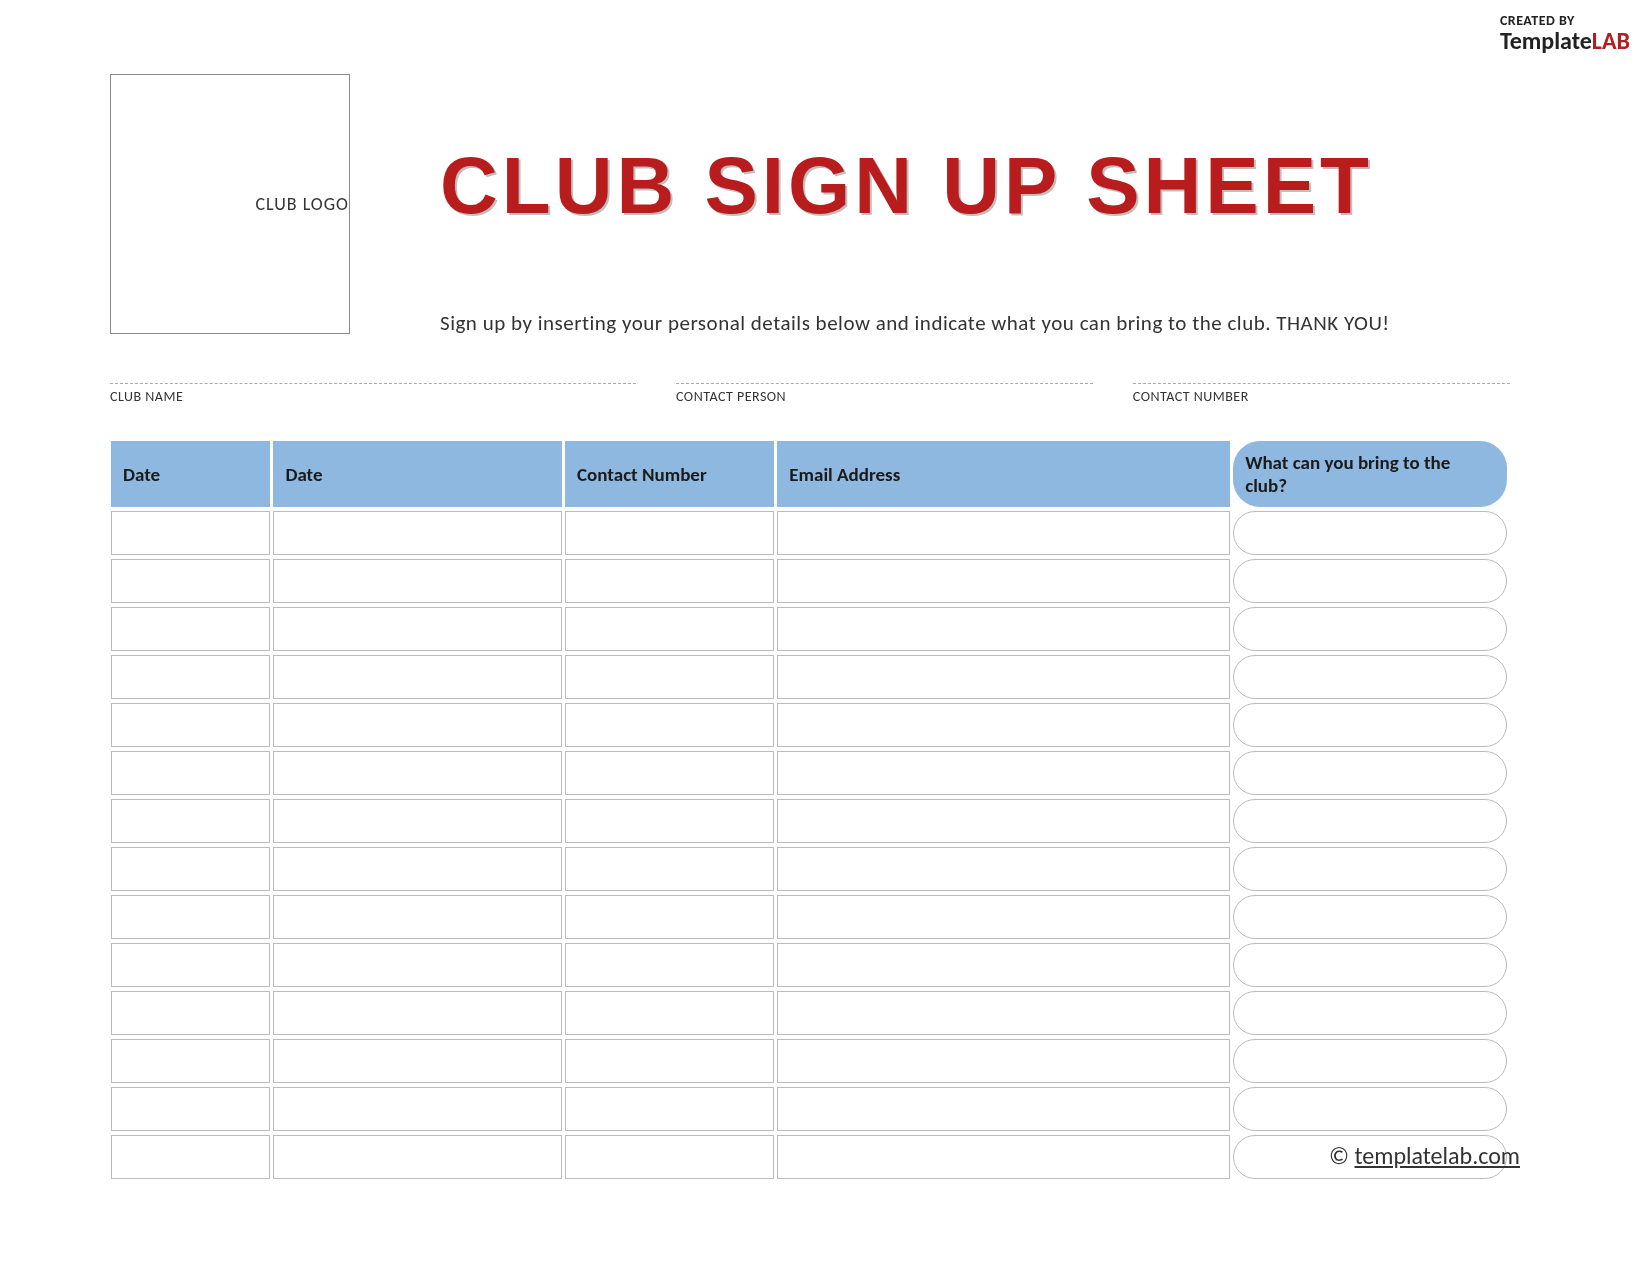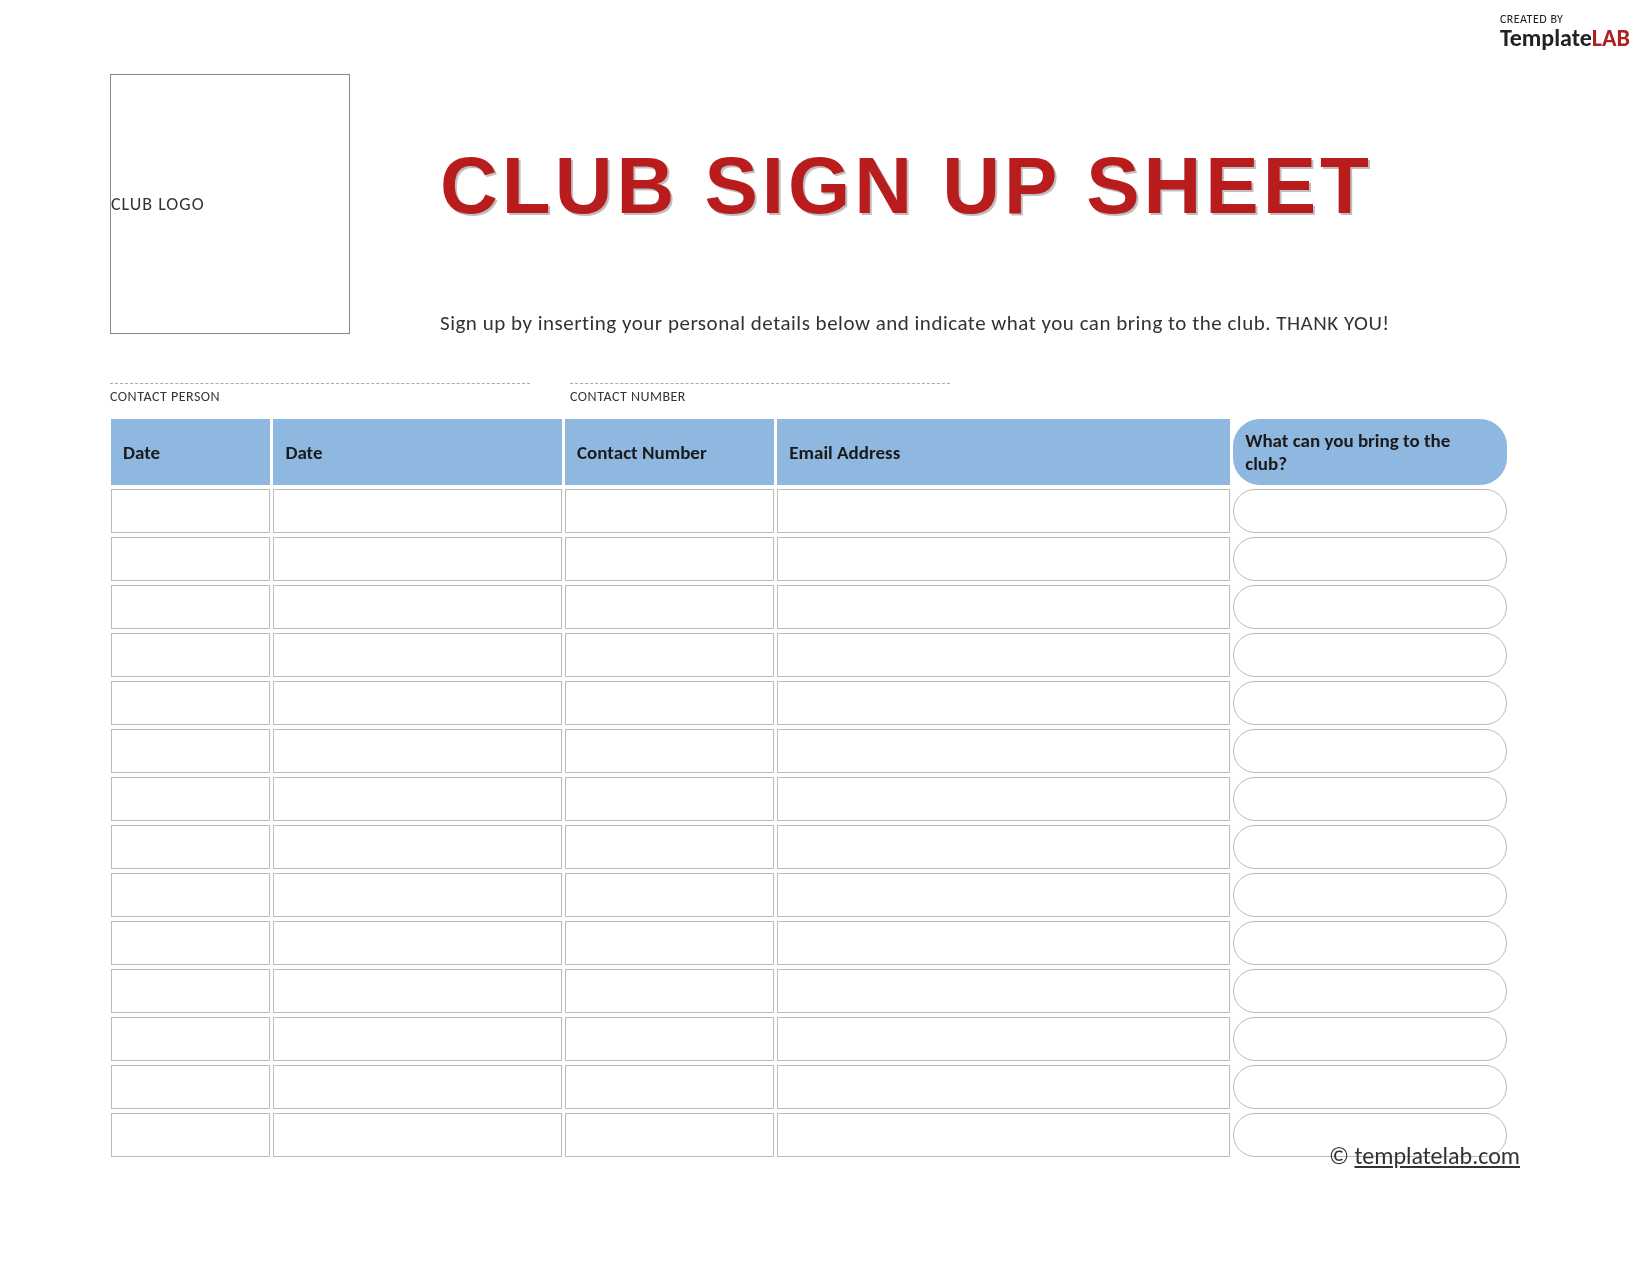--- a/index.html
+++ b/index.html
@@ -14,22 +14,22 @@
       font-family: Calibri, Arial, sans-serif;
       position: relative;
     }
     .brand {
       position: absolute;
       top: 12px;
       right: 20px;
       text-align: left;
     }
     .brand-created {
-      font-size: 12px;
-      font-weight: normal;
+      font-size: 14px;
+      font-weight: bold;
       letter-spacing: 0.5px;
       color: #222;
     }
     .brand-name {
       font-size: 24px;
       font-weight: bold;
       color: #222;
       line-height: 1;
     }
     .brand-name .lab {
@@ -38,21 +38,21 @@
     }
     .logo-box {
       position: absolute;
       top: 74px;
       left: 110px;
       width: 240px;
       height: 260px;
       border: 1px solid #888;
       display: flex;
       align-items: center;
-      justify-content: flex-start;
+      justify-content: flex-end;
       font-size: 18px;
       color: #333;
       letter-spacing: 1px;
     }
     .main-title {
       position: absolute;
       top: 140px;
       left: 440px;
       font-size: 80px;
       font-weight: bold;
@@ -94,21 +94,21 @@
       border-bottom: 1px dashed #aaa;
     }
     .info-label {
       font-size: 14px;
       color: #333;
       margin-top: 4px;
       letter-spacing: 0.5px;
     }
     .signup-table {
       position: absolute;
-      top: 415px;
+      top: 437px;
       left: 108px;
       width: 1402px;
       border-collapse: separate;
       border-spacing: 3px 4px;
     }
     .signup-table th {
       background: #8fb8e0;
       text-align: left;
       padding: 10px 12px;
       font-size: 19px;
@@ -151,20 +151,24 @@
 
 <div class="logo-box">
   <span>CLUB LOGO</span>
 </div>
 
 <div class="main-title">CLUB SIGN UP SHEET</div>
 
 <div class="subtitle">Sign up by inserting your personal details below and indicate what you can bring to the club. THANK YOU!</div>
 
 <div class="info-fields">
+  <div class="info-field club-name">
+    <div class="info-line"></div>
+    <div class="info-label">CLUB NAME</div>
+  </div>
   <div class="info-field contact-person">
     <div class="info-line"></div>
     <div class="info-label">CONTACT PERSON</div>
   </div>
   <div class="info-field contact-number">
     <div class="info-line"></div>
     <div class="info-label">CONTACT NUMBER</div>
   </div>
 </div>
 

